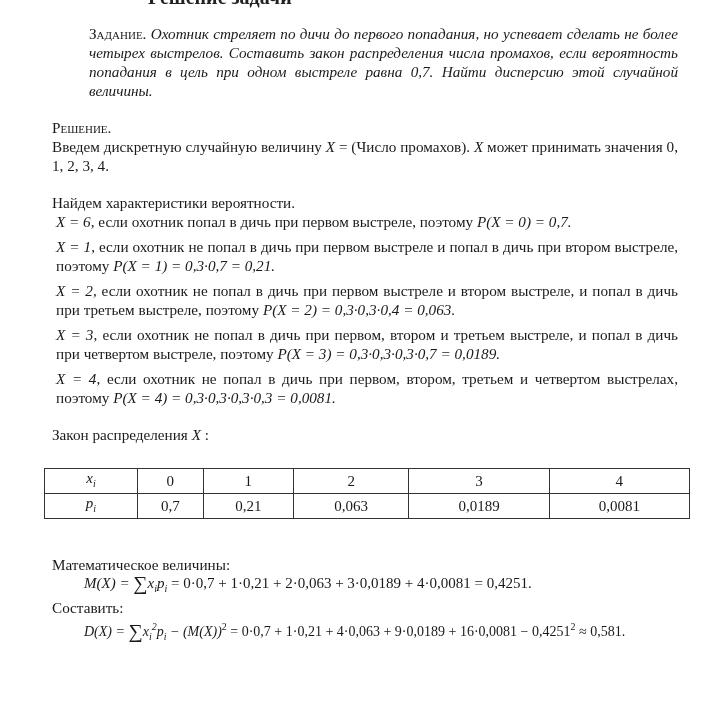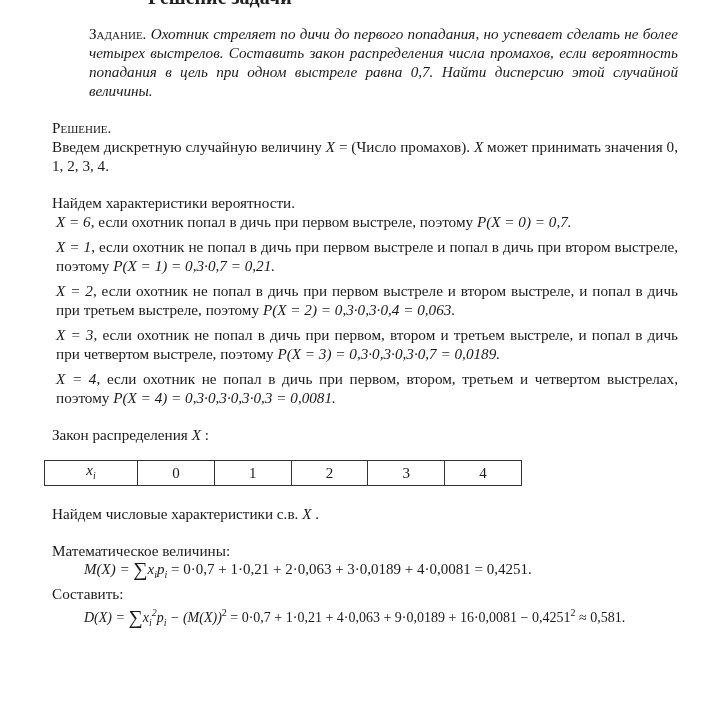--- a/index.html
+++ b/index.html
@@ -12,21 +12,21 @@
   }
   .page { position: absolute; left: 52px; top: 18px; width: 626px; font-size: 15.2px; line-height: 19px; }
   .para { text-align: justify; margin: 0; }
   .task { font-style: italic; margin-left: 37px; }
   .smallcaps { font-variant: small-caps; font-style: normal; }
   .gap { height: 18px; }
   .gap-s { height: 6px; }
   .m { font-style: italic; }
   .indent { padding-left: 4px; }
   table.dist {
-    border-collapse: collapse; margin-top: 16px; margin-left: -8px; width: 478px;
+    border-collapse: collapse; margin-top: 24px; margin-left: -8px; width: 646px;
     font-size: 15px;
   }
   table.dist td {
     border: 1px solid #333; text-align: center; height: 22px; padding: 0;
   }
   table.dist td.head { width: 92px; font-style: italic; }
   .formula { white-space: nowrap; font-size: 15px; margin-left: 32px; }
   .sum { font-size: 20px; vertical-align: -2px; }
   sub, sup { font-size: 10px; }
 </style>
@@ -69,25 +69,32 @@
   <table class="dist">
     <tbody>
         <tr>
       <td class="head"><span>x</span><sub>i</sub></td>
       <td>0</td>
       <td>1</td>
       <td>2</td>
       <td>3</td>
       <td>4</td>
     </tr>
+    <tr>
+      <td class="head"><span>p</span><sub>i</sub></td>
+      <td>0,7</td>
+      <td>0,21</td>
+      <td>0,063</td>
+      <td>0,0189</td>
+      <td>0,0081</td>
+    </tr>
   </tbody>
     </table>
 
   <div class="gap"></div>
-  <p class="para"><span>Найдем числовые характеристики с.в. </span><span class="m">X</span><span> .</span></p>
 
   <div class="gap"></div>
   <p class="para">Математическое величины:</p>
   <p class="para formula"><span class="m">M(X) = </span><span class="sum">∑</span><span class="m">x<sub>i</sub>p<sub>i</sub></span> <span>= 0·0,7 + 1·0,21 + 2·0,063 + 3·0,0189 + 4·0,0081 = 0,4251.</span></p>
 
   <p class="para">Составить:</p>
   <p class="para formula" style="font-size:14px"><span class="m">D(X) = </span><span class="sum">∑</span><span class="m">x<sub>i</sub><sup>2</sup>p<sub>i</sub></span><span class="m"> − (M(X))</span><sup>2</sup><span> = 0·0,7 + 1·0,21 + 4·0,063 + 9·0,0189 + 16·0,0081 − 0,4251</span><sup>2</sup><span> ≈ 0,581.</span></p>
 </div>
 
 </body></html>

